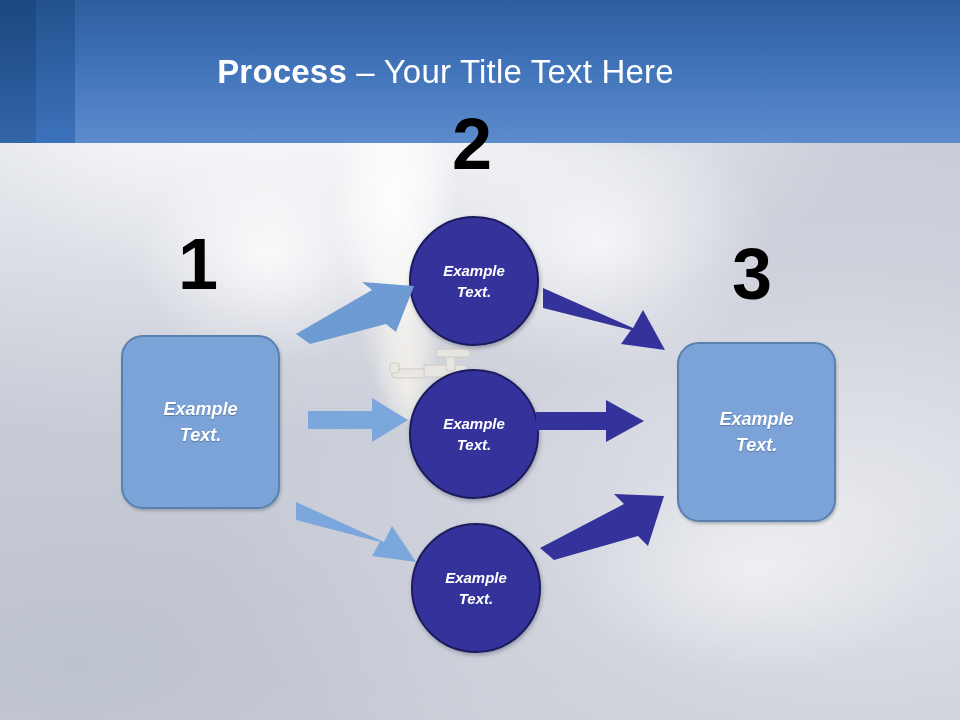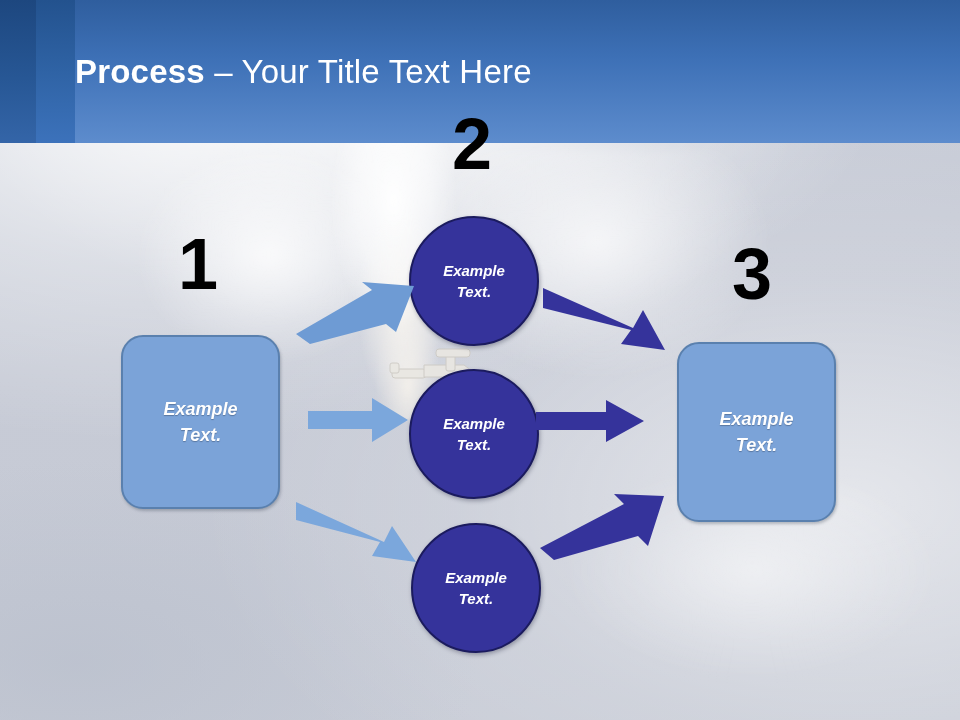--- a/index.html
+++ b/index.html
@@ -84,20 +84,21 @@
   .header-band-mid {
     position: absolute;
     left: 36px; top: 0;
     width: 39px; height: 143px;
     background: linear-gradient(180deg, #23528e 0%, #2f63a5 50%, #3c72bb 100%);
   }
   .title {
     position: absolute;
     left: 75px; top: 52px;
     width: 741px;
+    text-align: center;
     color: #ffffff;
     font-size: 33px;
     line-height: 40px;
     letter-spacing: 0.2px;
     white-space: nowrap;
   }
   .title .strong { font-weight: bold; }
   .title .rest { font-weight: normal; }
 
   

